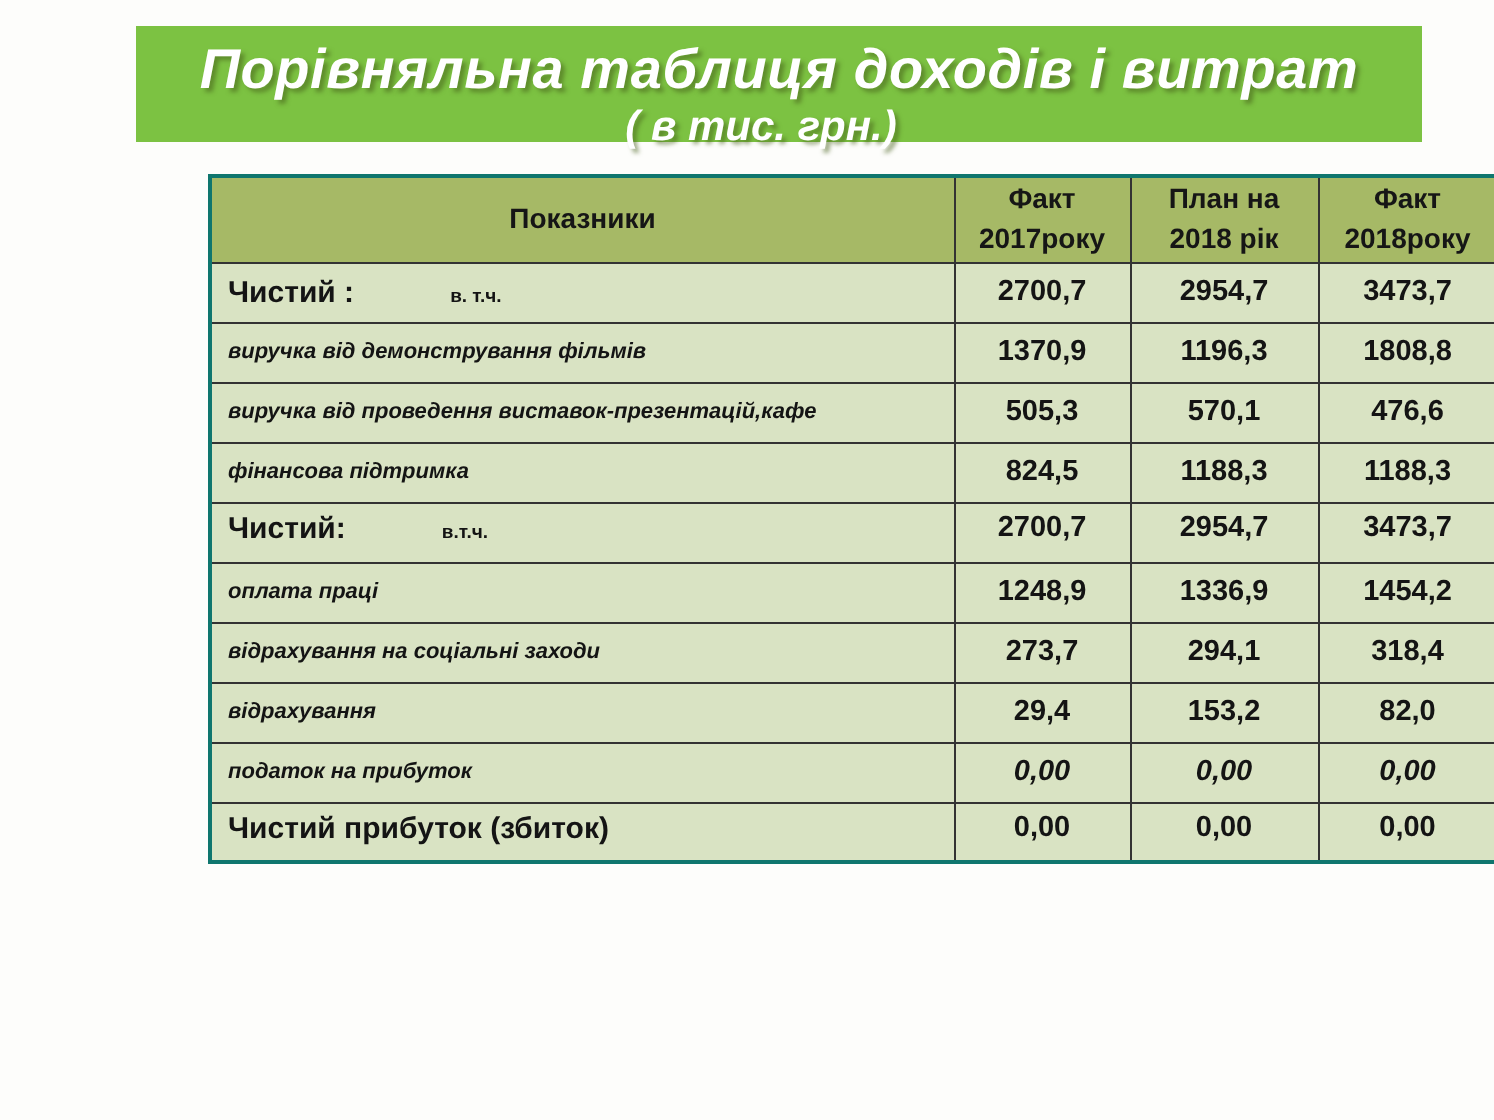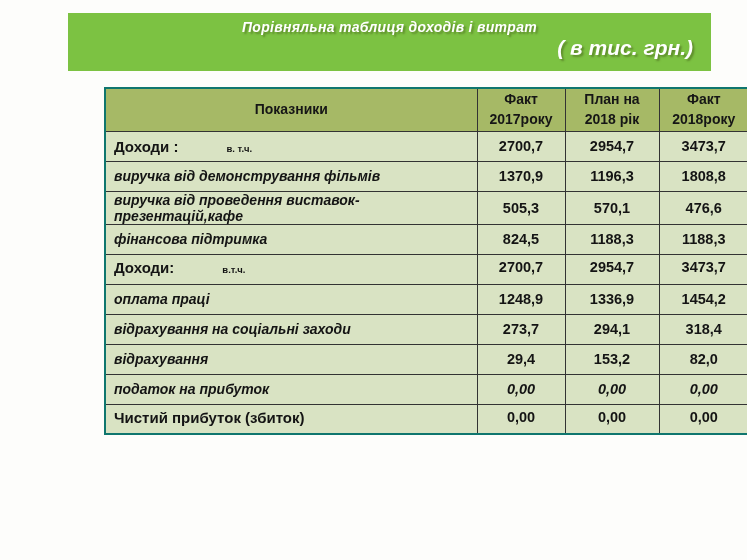--- a/index.html
+++ b/index.html
@@ -20,25 +20,25 @@
   }
   .slide{position:absolute;inset:0;background:#fdfdfb;}
 
   
   .banner{
     position:absolute;left:68px;top:13px;width:643px;height:58px;
     background:var(--banner-green);
     color:#ffffff;font-weight:bold;font-style:italic;
   }
   .banner-line1{
-    text-align:center;font-size:14px;padding-top:6px;letter-spacing:.3px;
+    text-align:center;font-size:28px;padding-top:6px;letter-spacing:.3px;
     text-shadow:2px 2px 2px rgba(70,95,25,.55);
   }
   .banner-line2{
-    text-align:right;font-size:21px;padding-right:18px;margin-top:1px;
+    text-align:center;font-size:21px;padding-right:18px;margin-top:1px;
     text-shadow:2px 2px 2px rgba(70,95,25,.55);
   }
 
   
   table.cmp{
     position:absolute;left:68px;top:87px;width:644px;
     border-collapse:collapse;table-layout:fixed;
     background:var(--row-green);
     border:2px solid #0f766e;
     margin-left:36px;
@@ -54,21 +54,21 @@
     font-size:14px;font-weight:bold;font-style:normal;
     text-align:center;white-space:pre-line;line-height:1.4;
     color:#161616;
   }
   .cmp tbody tr{height:30px;}
   tr.t40{height:40px;}
   tr.t36{height:36px;}
   tr.tall td{vertical-align:top;padding-top:4px;}
   td.lbl{padding-left:8px;text-align:left;}
   tr.section td.lbl{font-size:15px;font-weight:bold;font-style:normal;}
-  tr.sub td.lbl{font-size:14px;font-weight:bold;font-style:italic;}
+  tr.sub td.lbl{font-size:11px;font-weight:bold;font-style:italic;}
   td.val{text-align:center;font-weight:bold;font-size:14.5px;font-style:normal;}
   tr.italicvals td.val{font-style:italic;}
   .note{font-size:9.5px;font-weight:bold;font-style:normal;margin-left:48px;}
 </style>
 </head>
 <body>
 
 <div class="slide">
 
   <div class="banner">
@@ -89,21 +89,21 @@
         <th>Факт
 2017року</th>
         <th>План на
 2018 рік</th>
         <th>Факт
 2018року</th>
       </tr>
     </thead>
     <tbody>
       <tr class="section">
-        <td class="lbl"><span>Доходи :</span><span class="note">в. т.ч.</span></td>
+        <td class="lbl"><span>Чистий :</span><span class="note">в. т.ч.</span></td>
         <td class="val">2700,7</td>
         <td class="val">2954,7</td>
         <td class="val">3473,7</td>
       </tr>
       <tr class="sub">
         <td class="lbl"><span>виручка від демонстрування фільмів</span></td>
         <td class="val">1370,9</td>
         <td class="val">1196,3</td>
         <td class="val">1808,8</td>
       </tr>
@@ -113,21 +113,21 @@
         <td class="val">570,1</td>
         <td class="val">476,6</td>
       </tr>
       <tr class="sub">
         <td class="lbl"><span>фінансова підтримка</span></td>
         <td class="val">824,5</td>
         <td class="val">1188,3</td>
         <td class="val">1188,3</td>
       </tr>
       <tr class="section tall t40">
-        <td class="lbl"><span>Доходи:</span><span class="note">в.т.ч.</span></td>
+        <td class="lbl"><span>Чистий:</span><span class="note">в.т.ч.</span></td>
         <td class="val">2700,7</td>
         <td class="val">2954,7</td>
         <td class="val">3473,7</td>
       </tr>
       <tr class="sub">
         <td class="lbl"><span>оплата праці</span></td>
         <td class="val">1248,9</td>
         <td class="val">1336,9</td>
         <td class="val">1454,2</td>
       </tr>

